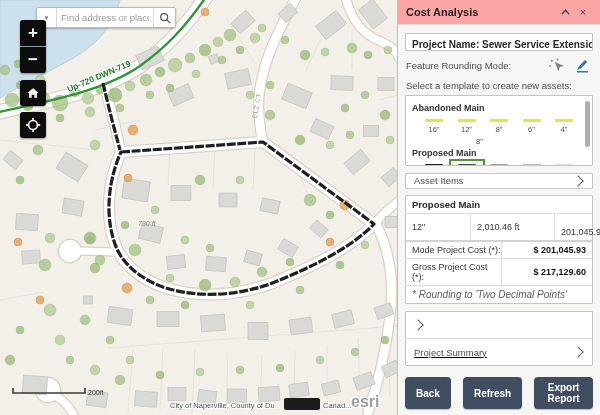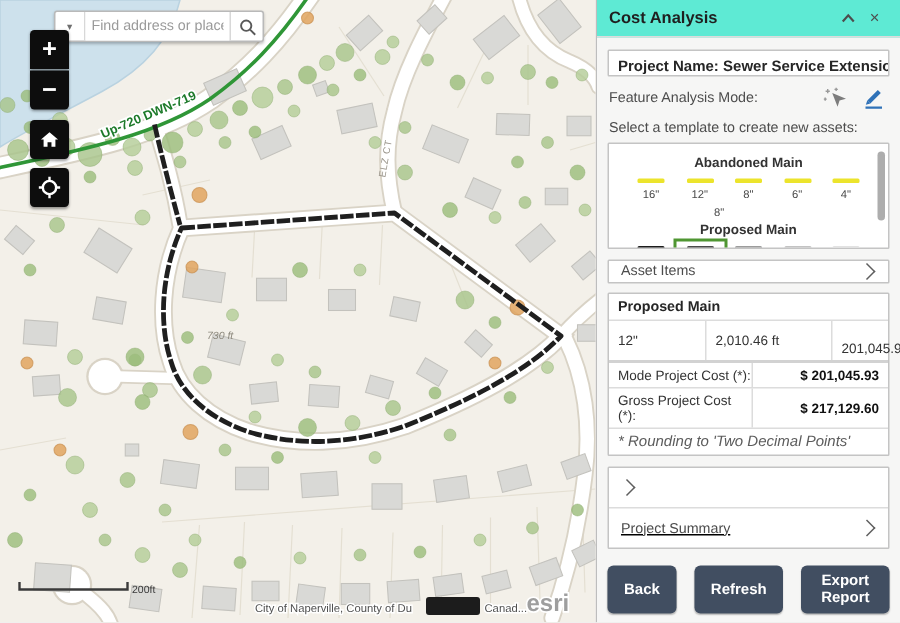--- a/index.html
+++ b/index.html
@@ -18,33 +18,33 @@
   .searchbox .mag{width:21px;display:flex;align-items:center;justify-content:center;border-left:1px solid #d8d8d8;cursor:pointer;}
   .mapbtn{position:absolute;left:20px;width:26px;height:26px;background:#0d0d0d;color:#fff;display:flex;align-items:center;
     justify-content:center;font-size:17px;font-weight:700;cursor:pointer;box-shadow:0 1px 2px rgba(0,0,0,.4);border-radius:3px;}
   #zin{top:20px;border-radius:3px 3px 0 0;}
   #zout{top:47px;border-radius:0 0 3px 3px;}
   #homeb{top:80px;}
   #locb{top:112px;}
 
   
   .panel{width:203px;height:415px;background:#f6f6f5;border-left:1px solid #bdbdbd;display:flex;flex-direction:column;flex:none;box-sizing:border-box;}
-  .p-head{height:24px;background:#5eead4;border-bottom:1px solid #dcdcdc;display:flex;align-items:center;padding:0 8px;flex:none;}
+  .p-head{height:24px;background:#fca5a5;border-bottom:1px solid #dcdcdc;display:flex;align-items:center;padding:0 8px;flex:none;}
   .p-title{font-size:11px;font-weight:700;color:#1f1f1f;flex:1;}
   .p-head .hicon{width:18px;display:flex;align-items:center;justify-content:center;color:#4d4d4d;cursor:pointer;font-size:11px;}
   .p-body{flex:1;padding:8px 7px 6px 7px;display:flex;flex-direction:column;overflow:hidden;}
   .card{background:#fff;border:1px solid #c4c4c4;border-radius:1px;}
   .proj{padding:5px 6px;font-size:10px;font-weight:600;color:#262626;white-space:nowrap;overflow:hidden;}
   .fcm{display:flex;align-items:center;margin:6px 1px 4px 1px;}
   .fcm .lbl{flex:1;font-size:9.5px;color:#4c4c4c;}
   .fcm .ico{width:20px;height:16px;display:flex;align-items:center;justify-content:center;cursor:pointer;margin-left:6px;}
   .sel-lbl{font-size:9.5px;color:#4c4c4c;margin:3px 1px 4px 1px;}
 
   .tplcard{position:relative;height:118px;padding:5px 6px;box-sizing:border-box;overflow:hidden;}
-  .tpl-title{text-align:center;font-size:9px;font-weight:700;color:#333;margin:2px 0 3px 0;}
+  .tpl-title{font-size:9px;font-weight:700;color:#333;margin:2px 0 3px 0;}
   .tpl-row{display:flex;justify-content:space-between;padding:0 6px;align-items:flex-start;}
   .tpl-item{width:30px;display:flex;flex-direction:column;align-items:center;padding:3px 1px 1px 1px;cursor:pointer;}
   .tpl-item .swatch{width:18px;height:3px;border-radius:1px;margin-bottom:4px;}
   .tpl-item .tpl-label{font-size:7.5px;color:#4a4a4a;line-height:8px;}
   .tpl-item.selected{outline:2.5px solid var(--accent_green_selection,#4f9632);}
   .tpl-extra{font-size:7.5px;color:#4a4a4a;margin:2px 0 1px 64px;line-height:9px;}
   .tpl-scroll{position:absolute;right:2px;top:5px;width:5px;height:46px;background:#adadad;border-radius:3px;cursor:pointer;}
 
   .collap{height:26px;display:flex;align-items:center;padding:0 8px;cursor:pointer;}
   .collap .clbl{flex:1;font-size:9.5px;color:#4c4c4c;}
@@ -346,21 +346,21 @@
       </div>
       <div class="hicon">
           <span>×</span>
         </div>
     </div>
 
     <div class="p-body">
       <div class="card proj">Project Name: Sewer Service Extension</div>
 
       <div class="fcm">
-        <span class="lbl">Feature Analysis Mode:</span>
+        <span class="lbl">Feature Rounding Mode:</span>
         <span class="ico">
           <svg width="15" height="15" viewBox="0 0 16 16">
             <path d="M6.2 4.2 L10 14 L11.4 9.6 L16 8.4 Z" fill="#7d7d7d"></path>
             <path d="M3 1.5 v3 M1.5 3 h3 M9 0.5 v2.4 M7.8 1.7 h2.4 M1.2 7.5 v2.2 M0.1 8.6 h2.2" stroke="#9a9a9a" stroke-width="1"></path>
           </svg>
         </span>
         <span class="ico">
           <svg width="16" height="16" viewBox="0 0 16 16">
             <path d="M4.2 10 L11.2 3 L13.2 5 L6.2 12 Z" fill="#2f72b8"></path>
             <path d="M4.2 10 L6.2 12 L3.2 12.8 Z" fill="#2f72b8"></path>

